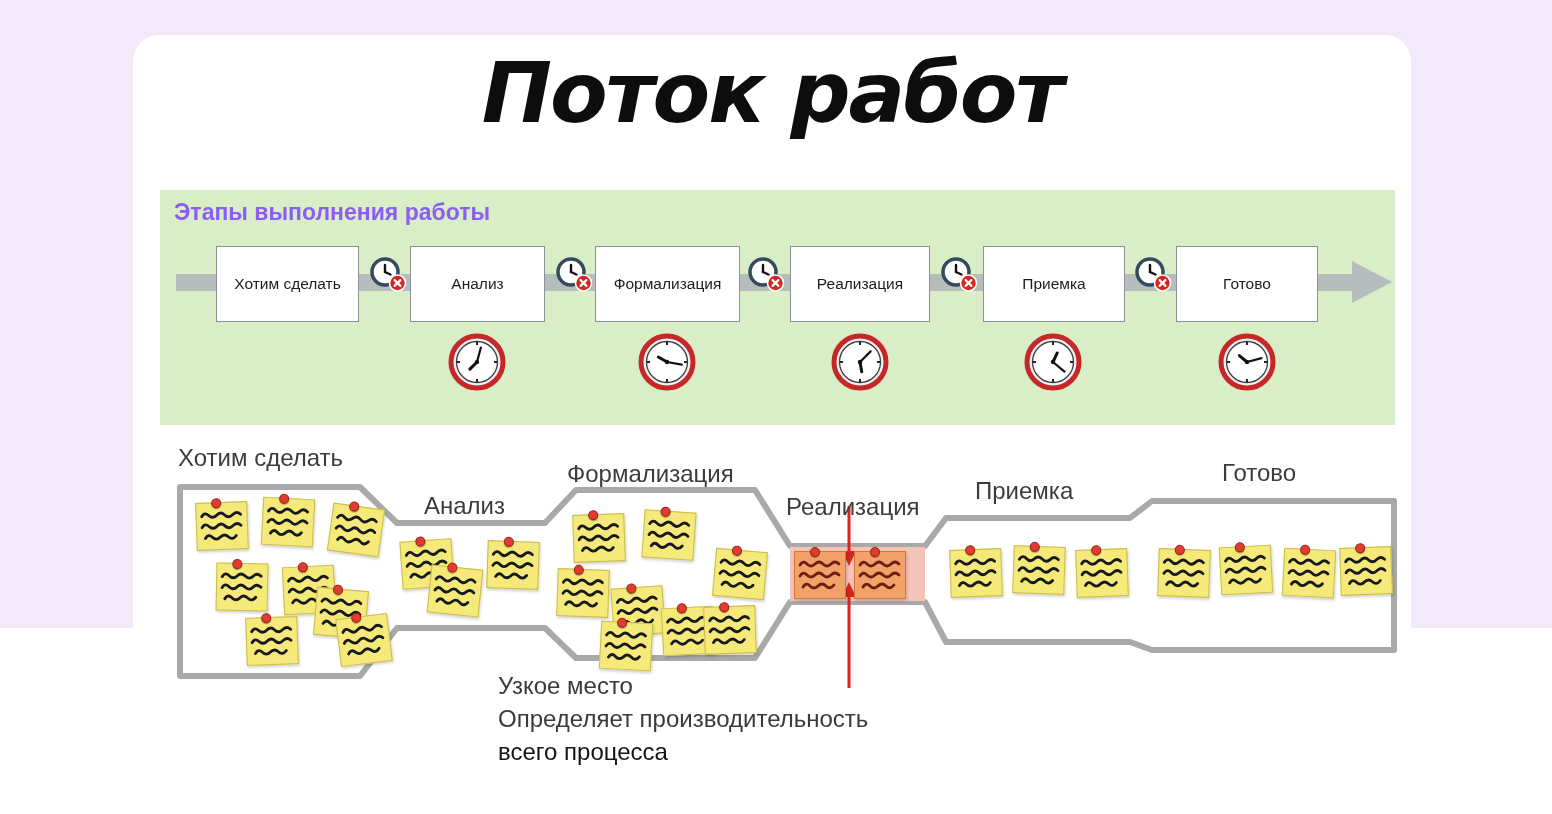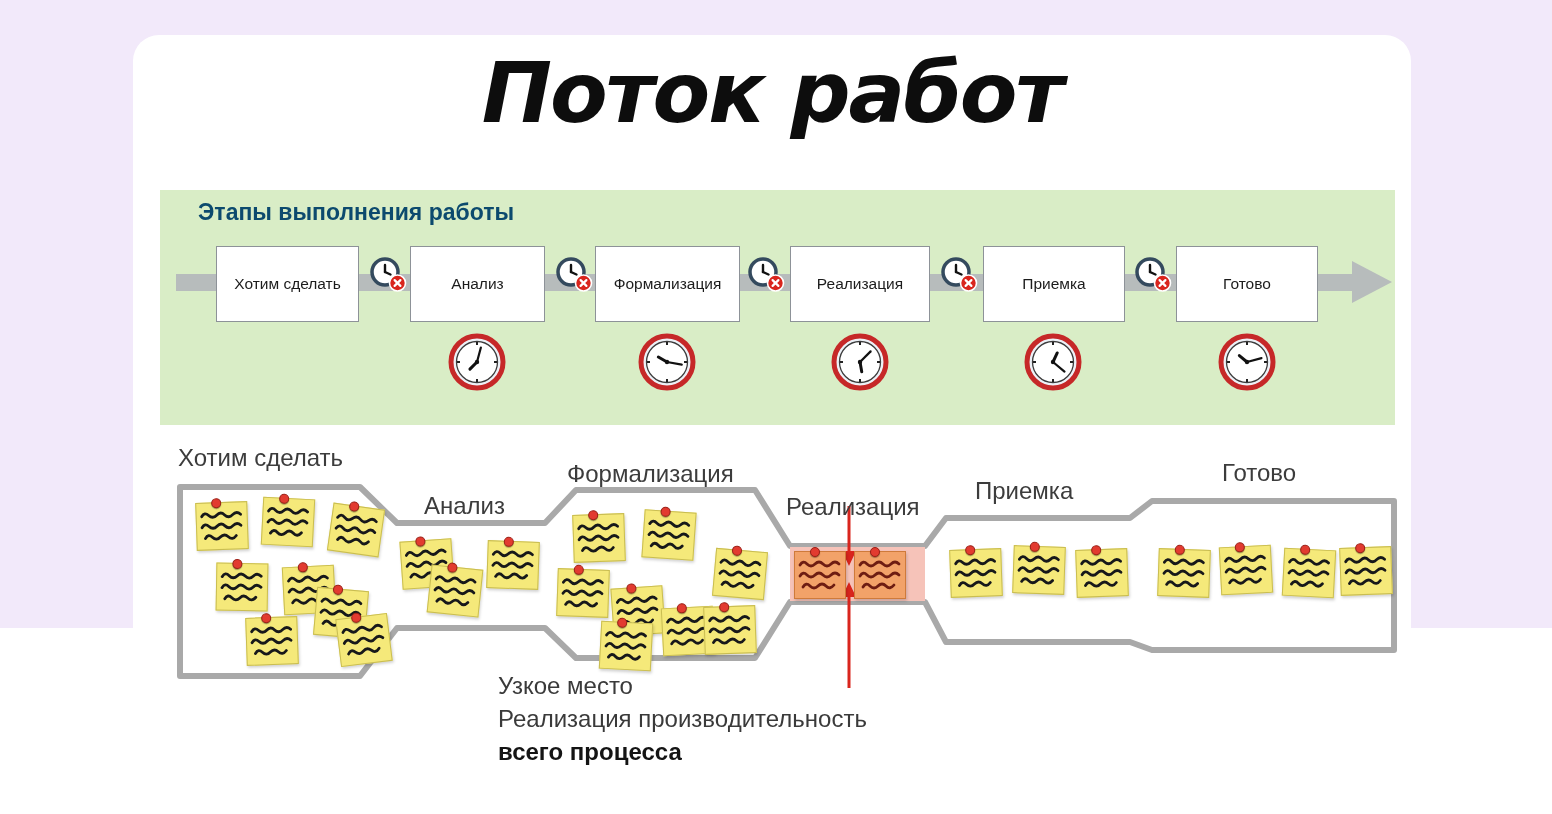--- a/index.html
+++ b/index.html
@@ -7,42 +7,42 @@
     font-family:"Liberation Sans","DejaVu Sans",sans-serif; }
   .stage { position:relative; width:1552px; height:628px; background:var(--background,#f2e9fa); }
   .card { position:absolute; left:133px; top:35px; width:1278px; height:736px;
     background:#ffffff; border-radius:26px; }
   .title { position:absolute; left:133px; top:44px; width:1278px; text-align:center;
     font-family:"DejaVu Sans",sans-serif; font-size:84px; font-weight:bold; font-style:italic;
     color:#0d0d0d; letter-spacing:-2px; z-index:3; }
   .panel { position:absolute; left:160px; top:190px; width:1235px; height:235px;
     background:var(--panel-green,#d9edc6); z-index:1; }
   .panel-header { position:absolute; left:174px; top:199px; font-size:23px; font-weight:bold;
-    color:#0c4a6e; z-index:4;margin-left:24px; }
+    color:#8b5cf6; z-index:4; }
   .arrow-band { position:absolute; left:176px; top:274px; width:1180px; height:17px;
     background:var(--arrow-gray,#b7bcbc); z-index:2; }
   .arrow-head { position:absolute; left:1352px; top:261px; width:0; height:0;
     border-top:21px solid transparent; border-bottom:21px solid transparent;
     border-left:40px solid var(--arrow-gray,#b7bcbc); z-index:2; }
   .stage-box { position:absolute; top:246px; height:76px; background:#ffffff;
     border:1.5px solid #8d9298; display:flex; align-items:center; justify-content:center;
     text-align:center; font-size:15.5px; color:#1c1c1c; line-height:1.3; padding:4px; z-index:3; }
   .sep-clock { position:absolute; top:255px; width:38px; height:38px; z-index:4; }
   .big-clock { position:absolute; top:333px; width:58px; height:58px; z-index:4; }
   .pipeline { position:absolute; left:0; top:0; z-index:1; pointer-events:none; }
   .flow-label { position:absolute; font-size:24px; color:#3c3c3c; z-index:2; white-space:nowrap; }
   .note { position:absolute; width:52px; height:48px; background:var(--note-yellow,#f5e97a);
     border:1px solid #c9bd52; box-shadow:1px 2px 3px rgba(0,0,0,.18);
     display:flex; align-items:center; justify-content:center; z-index:2; }
   .note.orange { background:var(--note-orange,#f2a269); border-color:#cf7a3a; }
   .pin { position:absolute; top:-5px; left:30%; width:10px; height:10px; border-radius:50%;
     background:#e23b30; border:1px solid #9c1f16; box-shadow:0 1px 1px rgba(0,0,0,.35); }
   .caption { position:absolute; left:498px; top:669px; width:700px; text-align:left;
     font-size:24px; color:#3a3a3a; line-height:33px; z-index:2; }
-  .caption .bold { font-weight:bold; color:#141414; }
+  .caption .bold { font-weight:normal; color:#141414; }
 </style>
 </head>
 <body>
 
 <div class="stage">
   <div class="card"></div>
 
   <h1 class="title">Поток работ</h1>
 
   <section class="panel"></section>
@@ -411,16 +411,16 @@
         <svg width="46" height="40" viewBox="0 0 46 40">
           <path d="M3 10 q3 -5 7 -1 t8 0 t8 0 t8 0 t8 0" fill="none" stroke="#17181a" stroke-width="2.8" stroke-linecap="round"></path>
           <path d="M3 21 q3 -5 7 -1 t8 0 t8 0 t8 0 t8 0" fill="none" stroke="#17181a" stroke-width="2.8" stroke-linecap="round"></path>
           <path d="M6 32 q3 -5 7 -1 t8 0 t8 0 t8 -1" fill="none" stroke="#17181a" stroke-width="2.8" stroke-linecap="round"></path>
         </svg>
       </div>
     </div>
 
   <div class="caption">
     <div>Узкое место</div>
-    <div>Реализация производительность</div>
+    <div>Определяет производительность</div>
     <div class="bold">всего процесса</div>
   </div>
 </div>
 
 </body></html>

